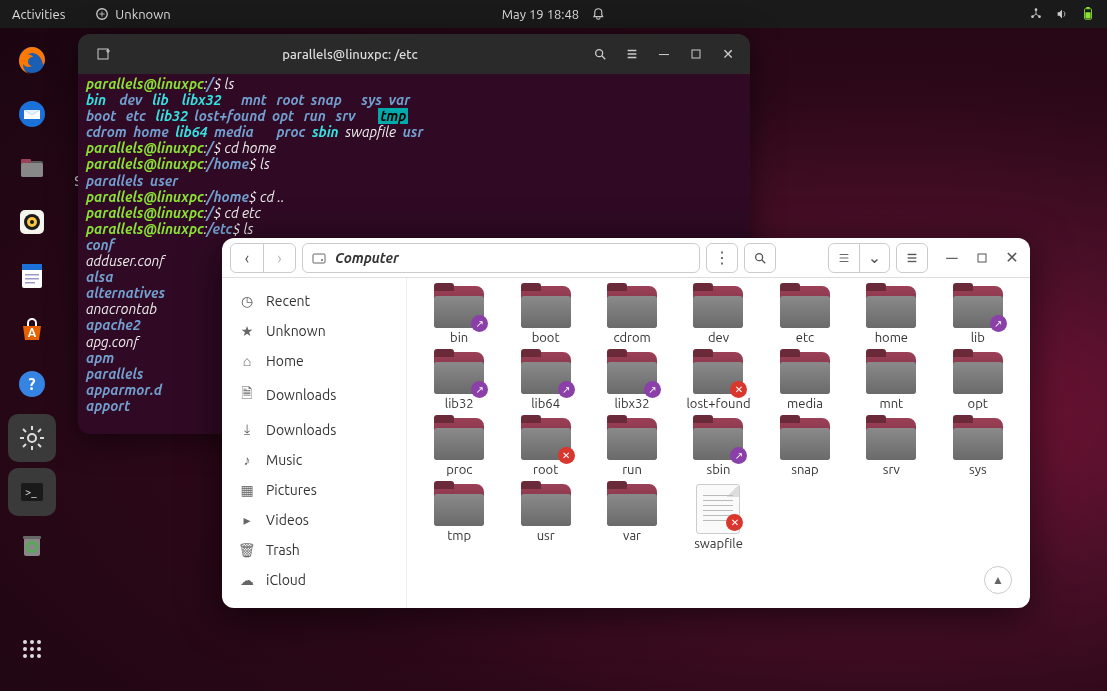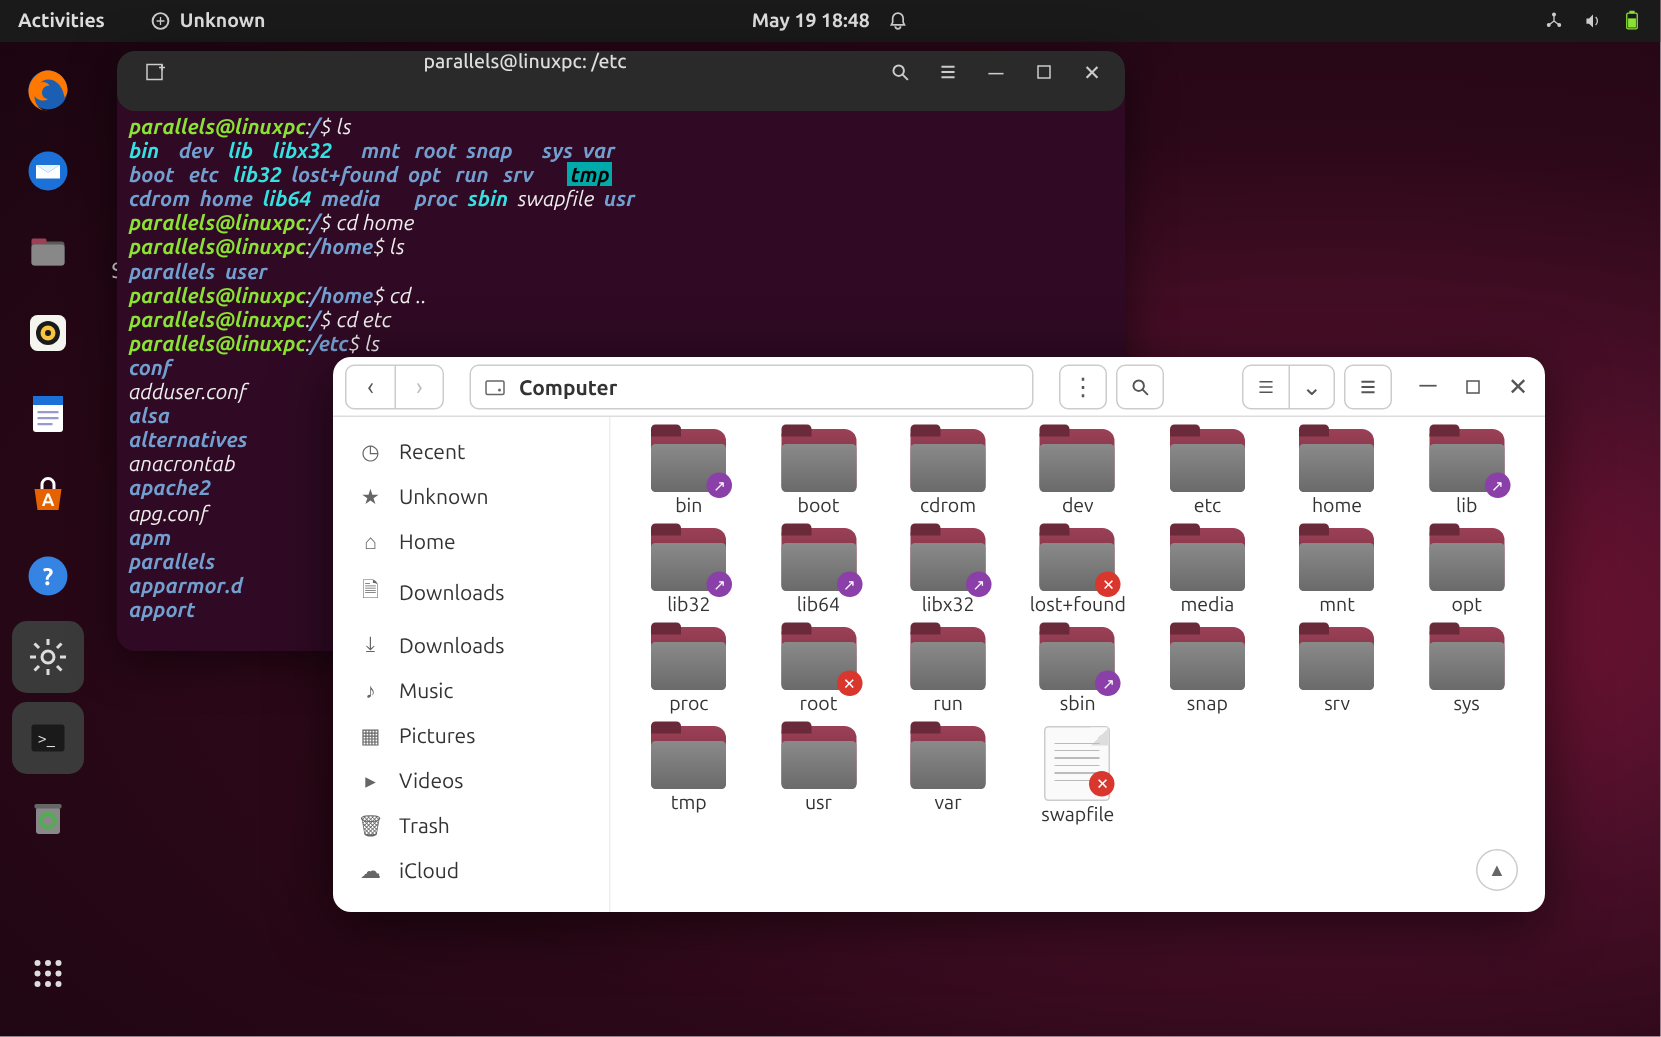--- a/index.html
+++ b/index.html
@@ -2,41 +2,41 @@
 <html><head>
 <meta charset="utf-8">
 <style>
 * { margin:0; padding:0; box-sizing:border-box; font-family:Ubuntu,Cantarell,sans-serif; }
 body { width:1107px; height:691px; background:
   radial-gradient(ellipse at 80% 60%, #7b1436 0%, #4a0f28 30%, #2c0818 55%, #1a0510 100%);
   position:relative; overflow:hidden; color:#ddd; }
 
 
 .topbar { position:absolute; top:0; left:0; right:0; height:28px; background:#1a1a1a;
-  display:flex; align-items:center; padding:0 12px; font-size:13px; color:#ddd;font-weight:bold; }
+  display:flex; align-items:center; padding:0 12px; font-size:13px; color:#ddd; }
 .topbar .center { position:absolute; left:50%; transform:translateX(-50%); display:flex; gap:12px; align-items:center; }
 .topbar .right { margin-left:auto; display:flex; gap:12px; align-items:center; }
 .topbar .spacer { width:30px; }
 
 
 .dock { position:absolute; left:0; top:28px; bottom:0; width:64px;
   display:flex; flex-direction:column; align-items:center; padding-top:8px; gap:6px; }
 .dock-icon { width:48px; height:48px; border-radius:10px; display:flex;
   align-items:center; justify-content:center; font-size:24px; color:#fff; }
 .dock-icon.active { background:#3a3a3a; }
 .dock-icon svg { width:32px; height:32px; }
 .apps-btn { margin-top:auto; margin-bottom:18px; }
 
 
 .terminal { position:absolute; left:78px; top:34px; width:672px; height:400px;
   background:#300a24; border-radius:12px; box-shadow:0 6px 30px rgba(0,0,0,.5);
   overflow:hidden; font-family:'Ubuntu Mono',Consolas,monospace; font-size:14px;
   line-height:1.15; }
-.term-bar { height:40px; background:#2a2a2a; display:flex; 
-  padding:0 8px; color:#ddd;border-radius:12px; }
+.term-bar { height:40px; background:#2a2a2a; display:flex; align-items:center;
+  padding:0 8px; color:#ddd; }
 .term-bar .title { flex:1; text-align:center; font-size:13px; font-weight:500; }
 .term-bar .btn { width:28px; height:28px; border-radius:6px; display:flex;
   align-items:center; justify-content:center; color:#ccc; margin-left:4px; }
 .term-body { padding:2px 8px 8px; color:#eee; white-space:pre; overflow:hidden;font-style:italic; }
 .t-prompt { color:#8ae234; font-weight:bold; }
 .t-path { color:#729fcf; font-weight:bold; }
 .t-dir { color:#729fcf; font-weight:bold; }
 .t-tmp { background:#0aa; color:#000; font-weight:bold; padding:0 2px; }
 
 
@@ -44,21 +44,21 @@
   background:#fff; border-radius:12px; box-shadow:0 8px 40px rgba(0,0,0,.6);
   display:flex; flex-direction:column; overflow:hidden; color:#333; }
 .files-bar { height:40px; border-bottom:1px solid #ddd; display:flex;
   align-items:center; padding:0 8px; gap:6px; }
 .nav-btns { display:flex; border:1px solid #ccc; border-radius:6px; overflow:hidden; }
 .nav-btns span { width:32px; height:28px; display:flex; align-items:center;
   justify-content:center; color:#555; }
 .nav-btns span+span { border-left:1px solid #ccc; }
 .path-bar { flex:1; height:30px; border:1px solid #ccc; border-radius:6px;
   display:flex; align-items:center; padding:0 8px; gap:8px; font-size:14px;
-  margin:0 11px; }
+  margin:0 0;font-style:italic; }
 .icon-btn { width:32px; height:30px; border:1px solid #ccc; border-radius:6px;
   display:flex; align-items:center; justify-content:center; color:#555; }
 .view-btns { display:flex; border:1px solid #ccc; border-radius:6px; overflow:hidden; }
 .view-btns span { width:30px; height:28px; display:flex; align-items:center;
   justify-content:center; color:#555; }
 .view-btns span+span { border-left:1px solid #ccc; }
 .win-ctrl { display:flex; gap:10px; margin-left:8px; }
 .win-ctrl span { width:20px; height:20px; display:flex; align-items:center;
   justify-content:center; color:#555; }
 

